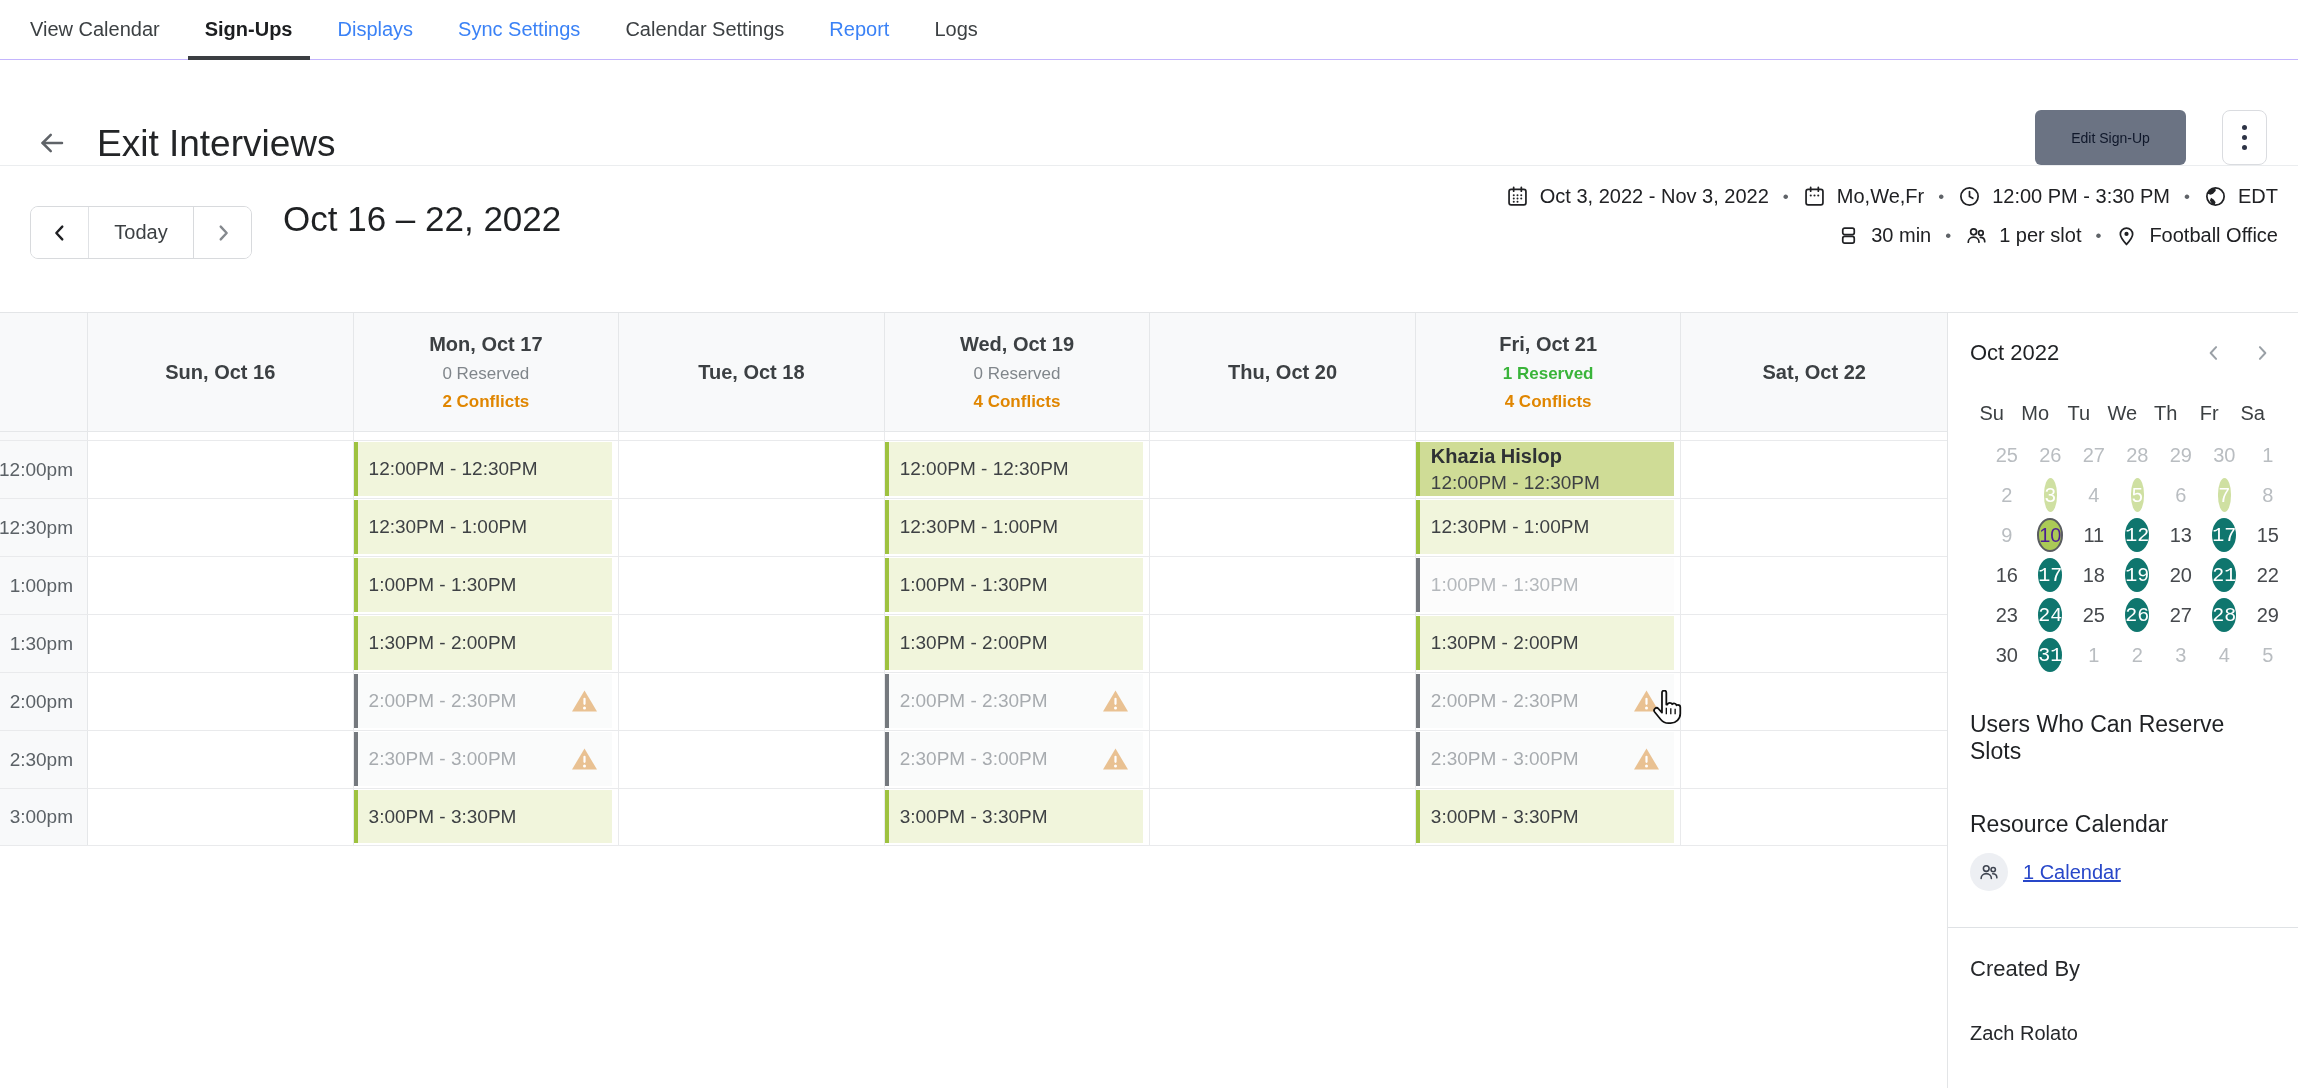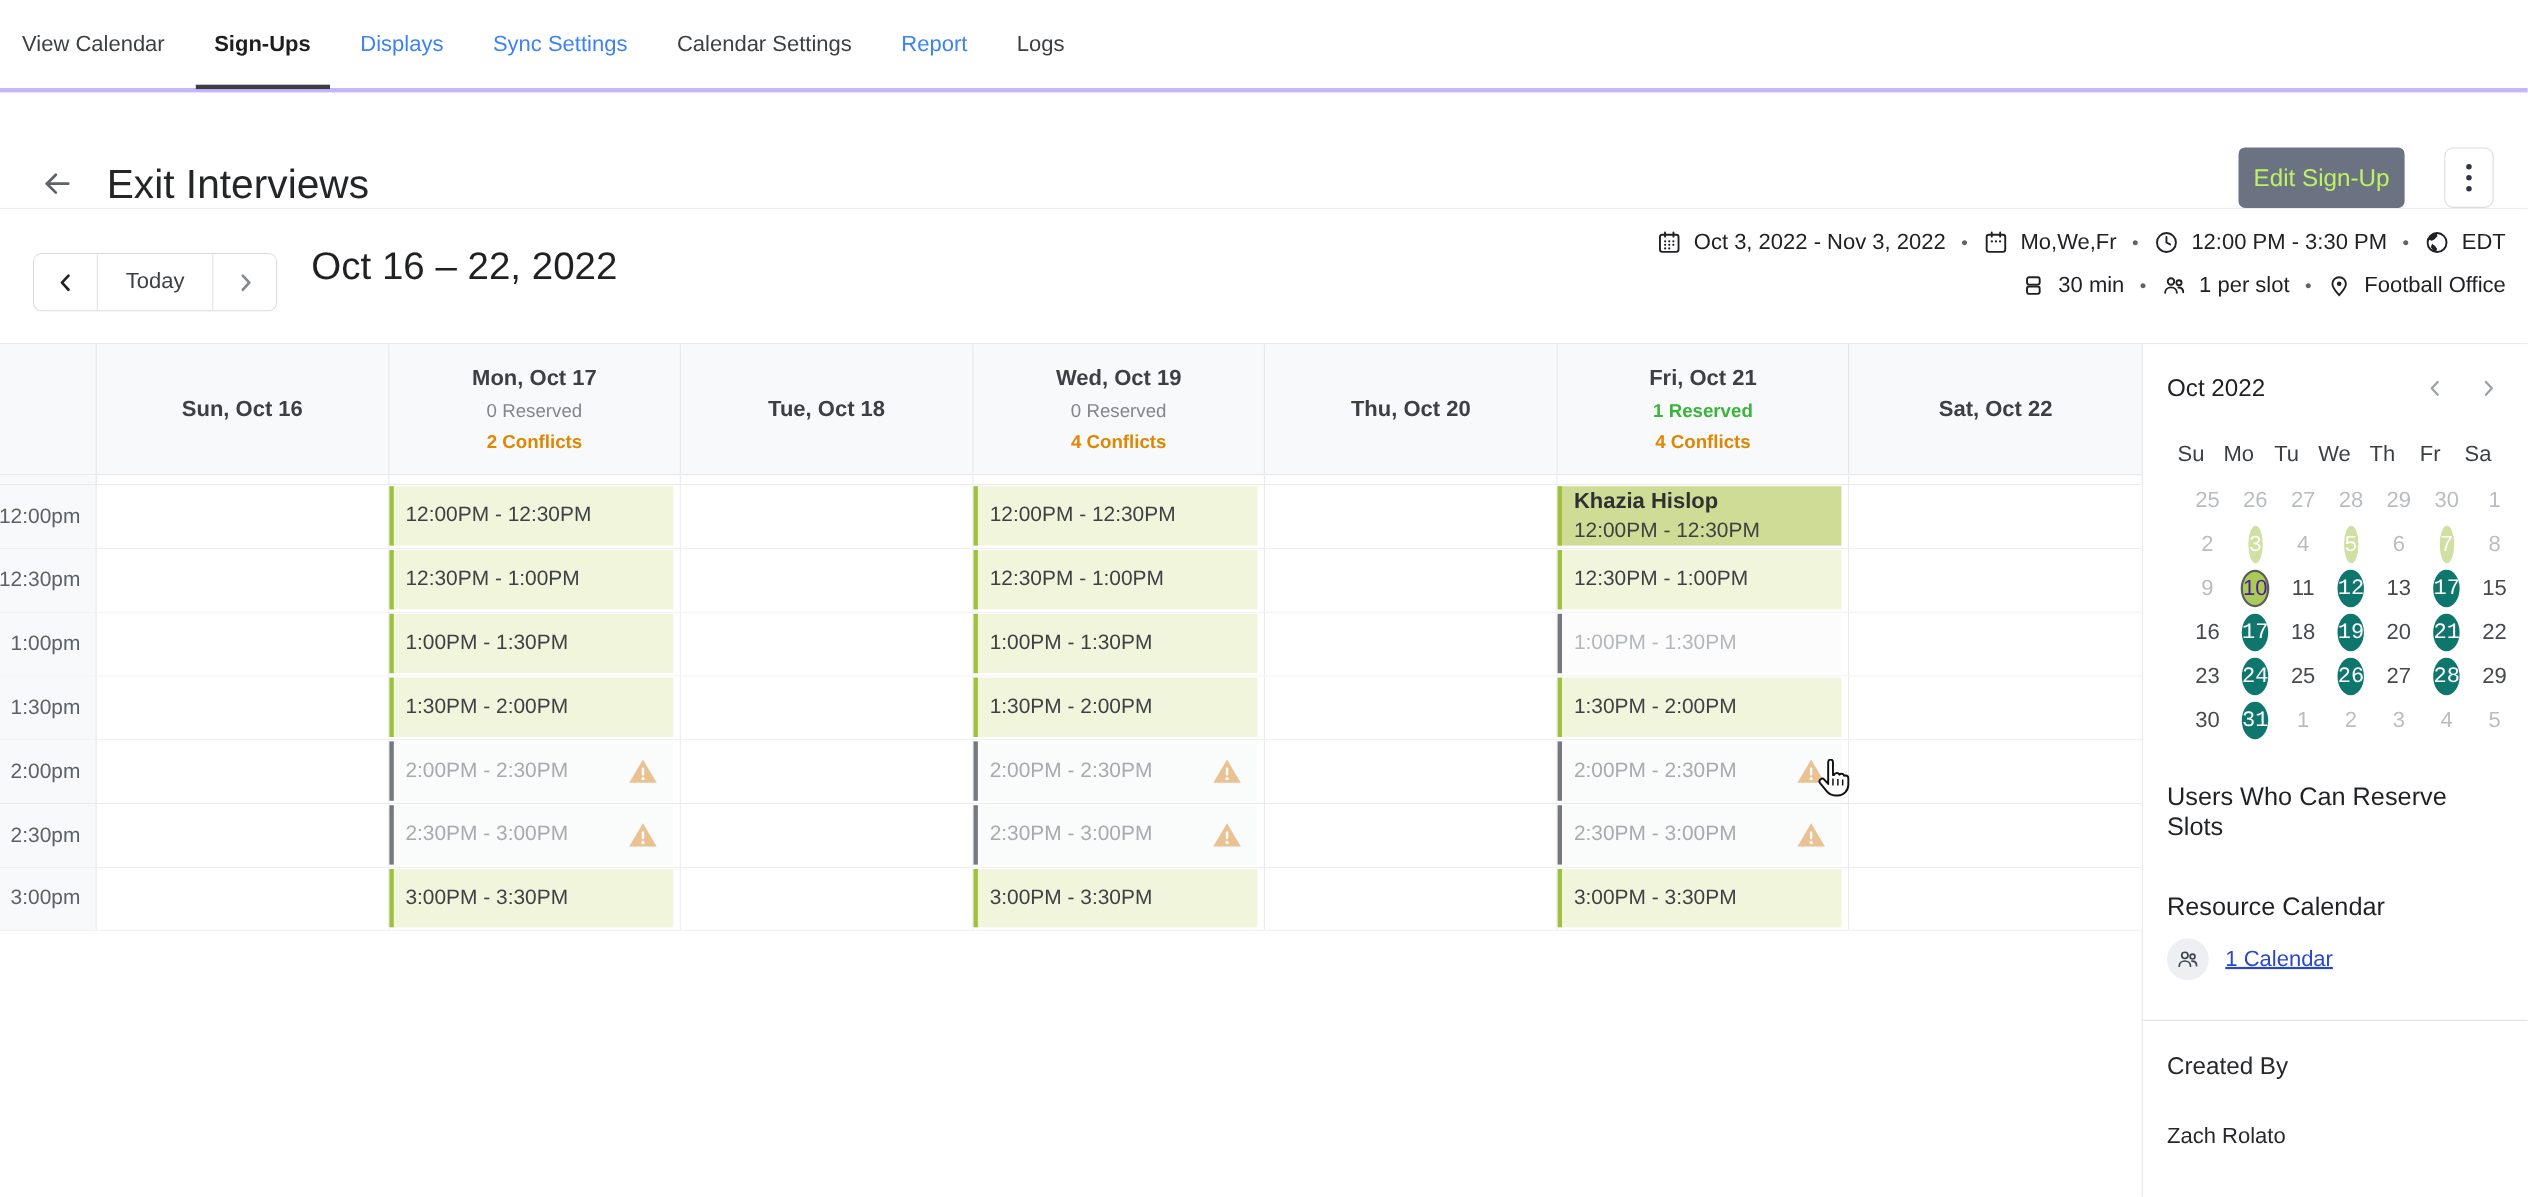--- a/index.html
+++ b/index.html
@@ -5,34 +5,34 @@
   * { box-sizing: border-box; margin: 0; padding: 0; }
   html,body { width:2298px; height:1088px; }
   body {
     font-family: "Liberation Sans", sans-serif;
     background:#fff; color:#202124; position:relative; overflow:hidden;
     -webkit-font-smoothing:antialiased;
   }
   svg { display:block; }
 
   
-  .topnav { height:84px; border-bottom:4px solid #c4b5fd; display:flex; align-items:stretch;
-            padding-left:20px; gap:45px; background:#fff; }
+  .topnav { height:60px; border-bottom:1px solid #c4b5fd; display:flex; align-items:stretch;
+            padding-left:30px; gap:45px; background:#fff; }
   .tab { display:flex; align-items:center; font-size:20px; color:#3c4043; position:relative; white-space:nowrap; }
   .tab.muted { color:#3b82f6; }
   .tab.active { color:#1c1e20; font-weight:700; }
   .tab.active::after { content:""; position:absolute; left:-17px; right:-17px; bottom:-1px; height:4px; background:#3b3e42; }
 
   
   .titlebar { height:106px; border-bottom:1px solid #ebedef; display:flex; align-items:flex-end; padding:0 31px 0 30px; }
   .back-btn { width:44px; height:44px; display:flex; align-items:center; justify-content:center; background:none; border:none; color:#5f6368; }
   .page-title { font-size:37px; font-weight:500; color:#232527; margin-left:23px; }
   .titlebar-right { margin-left:auto; display:flex; align-items:center; gap:36px; }
   .edit-btn { width:151px; height:55px; background:#6b7383; border:none; border-radius:6px;
-              color:#bef264; font-size:22px; font-family:inherit; display:flex; align-items:center; justify-content:center; }
+              color:#0f172a; font-size:14px; font-family:inherit; display:flex; align-items:center; justify-content:center; }
   .kebab-btn { width:45px; height:55px; background:#fff; border:1px solid #dadce0; border-radius:8px;
                display:flex; flex-direction:column; align-items:center; justify-content:center; gap:5px; }
   .kebab-btn i { width:5px; height:5px; border-radius:50%; background:#2e3446; }
 
   
   .toolbar { position:relative; height:135px; }
   .nav-group { position:absolute; left:30px; top:40px; height:53px; display:flex; align-items:stretch;
                border:1px solid #d8dadd; border-radius:8px; background:#fff; overflow:hidden; }
   .nav-seg { display:flex; align-items:center; justify-content:center; background:#fff; border:none; font-family:inherit; }
   .seg-prev { width:57px; color:#202124; }

